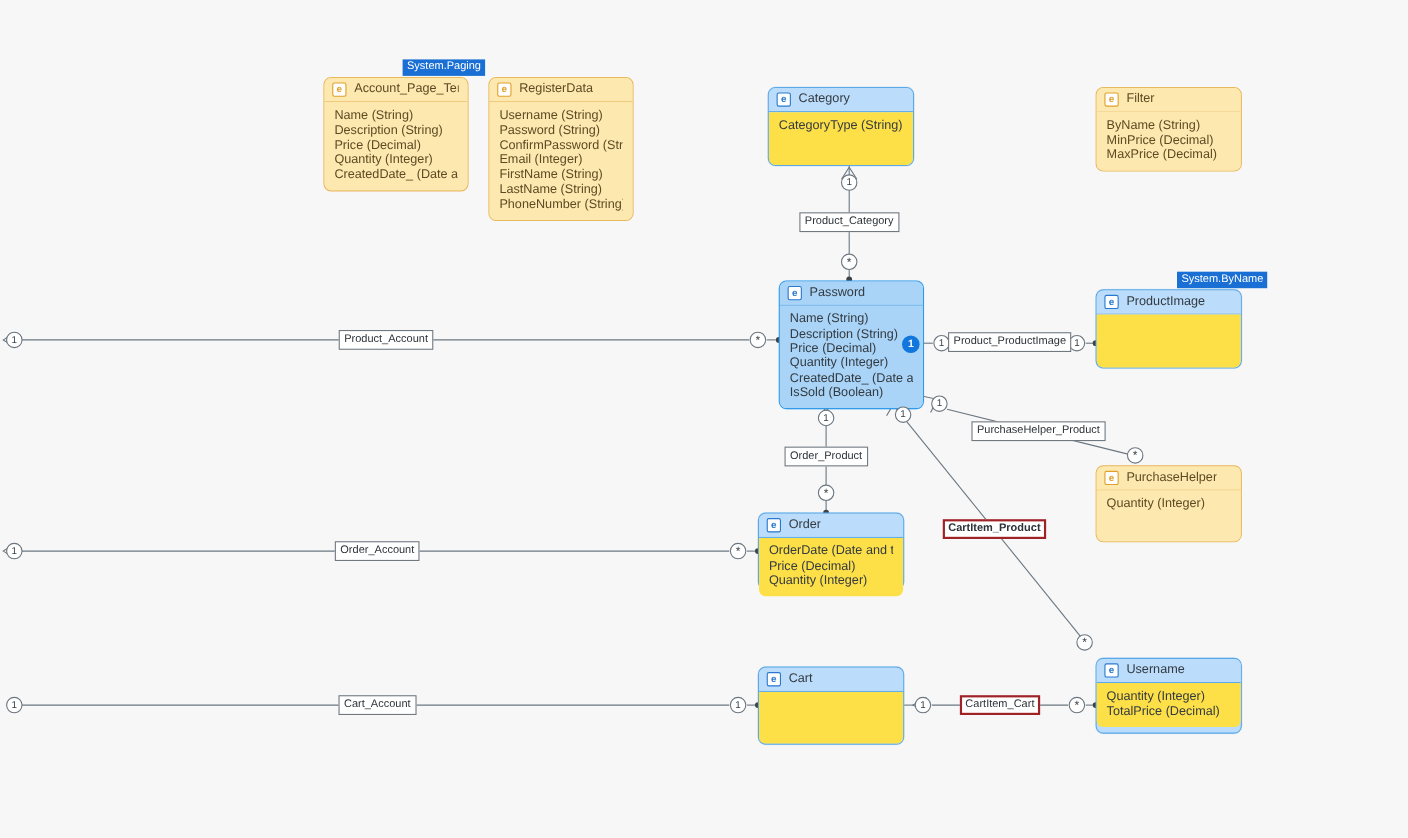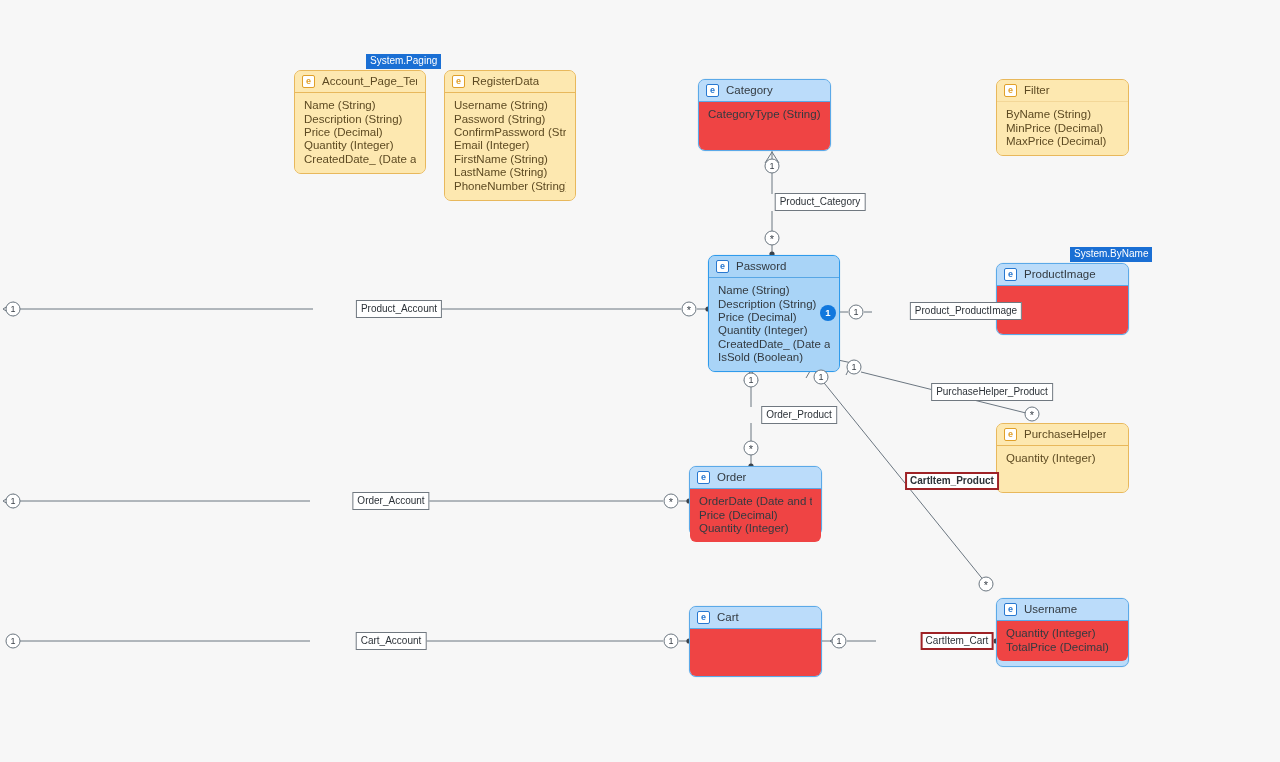--- a/index.html
+++ b/index.html
@@ -66,21 +66,21 @@
   .entity.blue {
     border: 1px solid #5ba9e8;
     background: #bbdcfa;
     box-shadow: 0 0 0 0.5px rgba(90,160,220,.15);
   }
   .entity.blue .ehead {
     background: #bbdcfa;
     border-bottom: 1px solid #5ba9e8;
     color: #333a40;
   }
-  .entity.blue .ebody { background: #ef4444; color: #333a40; }
+  .entity.blue .ebody { background: #fde047; color: #333a40; }
   .entity.blue .ebadge {
     background: #ffffff;
     border: 1.3px solid #2878d0;
     color: #2878d0;
   }
 
   
   .entity.selected {
     border: 1.7px solid #2f9bec;
     background: #a9d4f7;
@@ -123,21 +123,20 @@
     position: absolute;
     background: #ffffff;
     border: 1px solid #707880;
     color: #2c3238;
     font-size: 10px;
     line-height: 11px;
     padding: 2px 4px 3px 4px;
     white-space: nowrap;
     z-index: 15;
     transform: translate(-50%, -50%);
-    margin-left: 48px;
   }
   .assoclabel.highlight {
     border: 2px solid #9e2226;
     padding: 1px 3px 2px 3px;
   }
 
   
   .mult {
     position: absolute;
     width: 15px; height: 15px;

